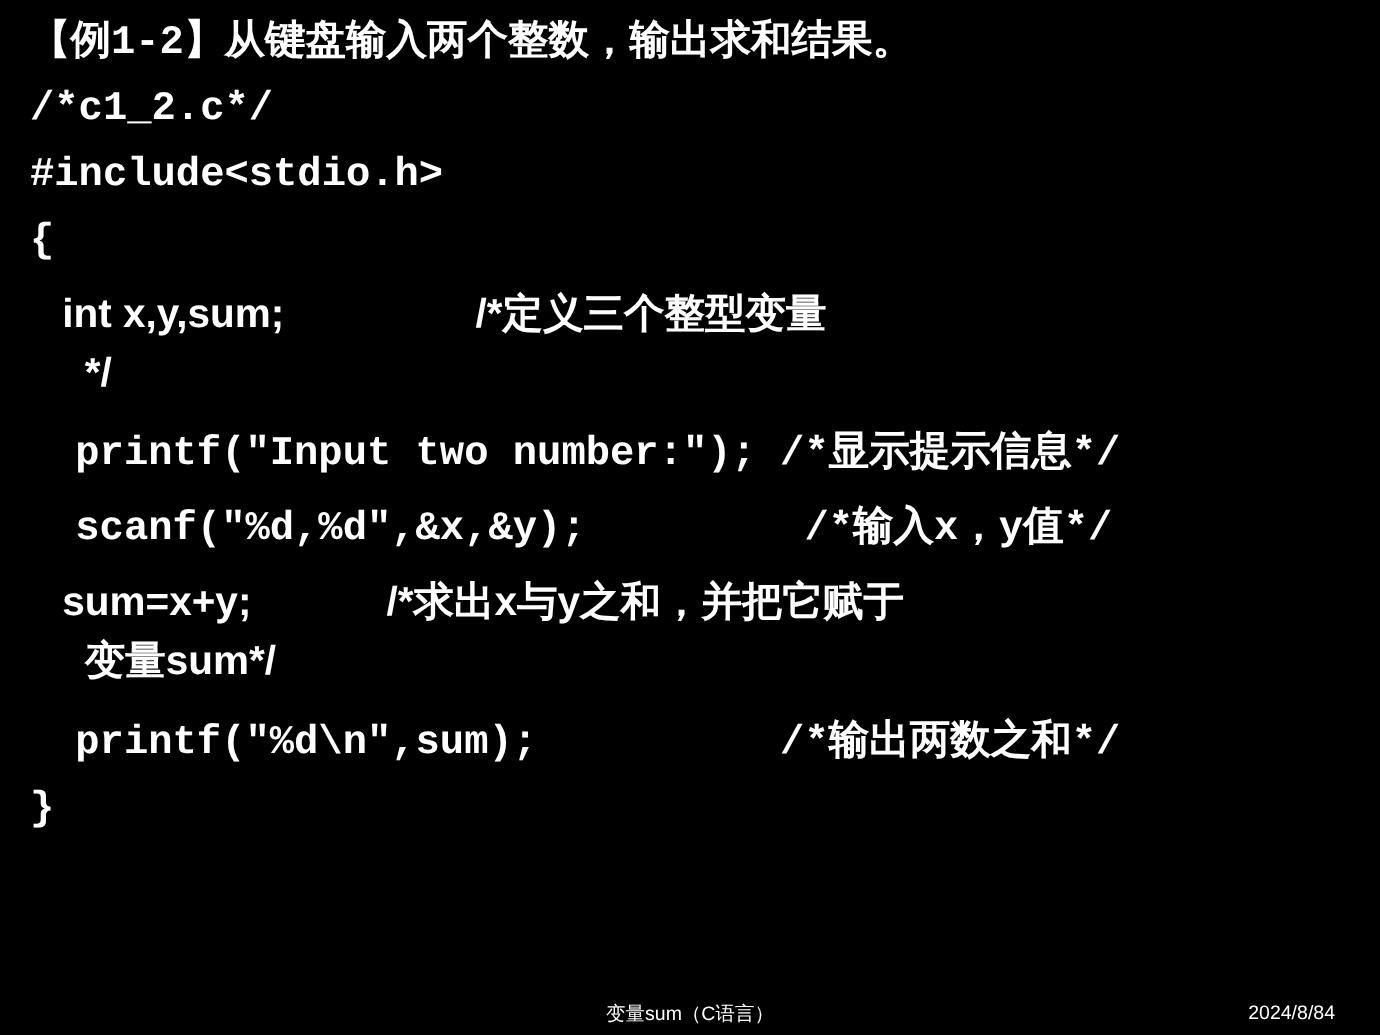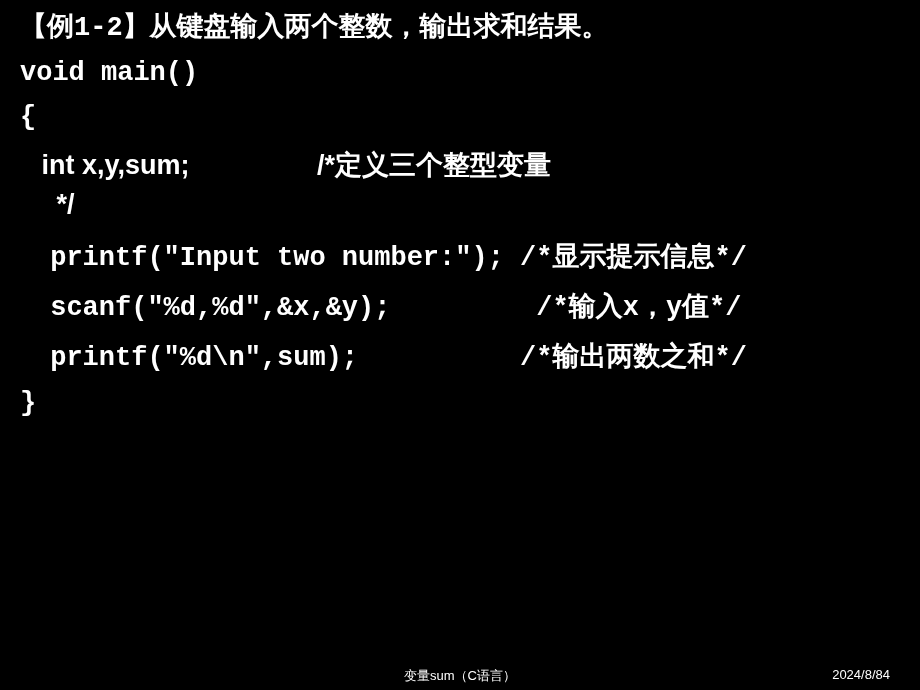--- a/index.html
+++ b/index.html
@@ -58,26 +58,29 @@
       position: absolute;
       left: 50%;
       transform: translateX(-50%);
     }
   </style>
 </head>
 <body>
 
 <div class="content">
   <div class="title-line">【例1-2】从键盘输入两个整数，输出求和结果。</div>
-  <div class="code-line">void main()</div>
+  <div class="code-line">/*c1_2.c*/</div>
+  <div class="code-line">#include&lt;stdio.h&gt;</div>
   <div class="code-line">{</div>
   <div class="code-line-wrap indent"> int x,y,sum;                 /*定义三个整型变量
    */</div>
   <div class="code-line indent"> printf("Input two number:"); /*显示提示信息*/</div>
   <div class="code-line indent"> scanf("%d,%d",&amp;x,&amp;y);         /*输入x，y值*/</div>
+  <div class="code-line-wrap indent"> sum=x+y;            /*求出x与y之和，并把它赋于
+   变量sum*/</div>
   <div class="code-line indent"> printf("%d\n",sum);          /*输出两数之和*/</div>
   <div class="code-line">}</div>
 </div>
 
 <div class="footer">
   <span>2024/8/8</span>
   <span class="footer-center">变量sum（C语言）</span>
   <span>4</span>
 </div>
 

